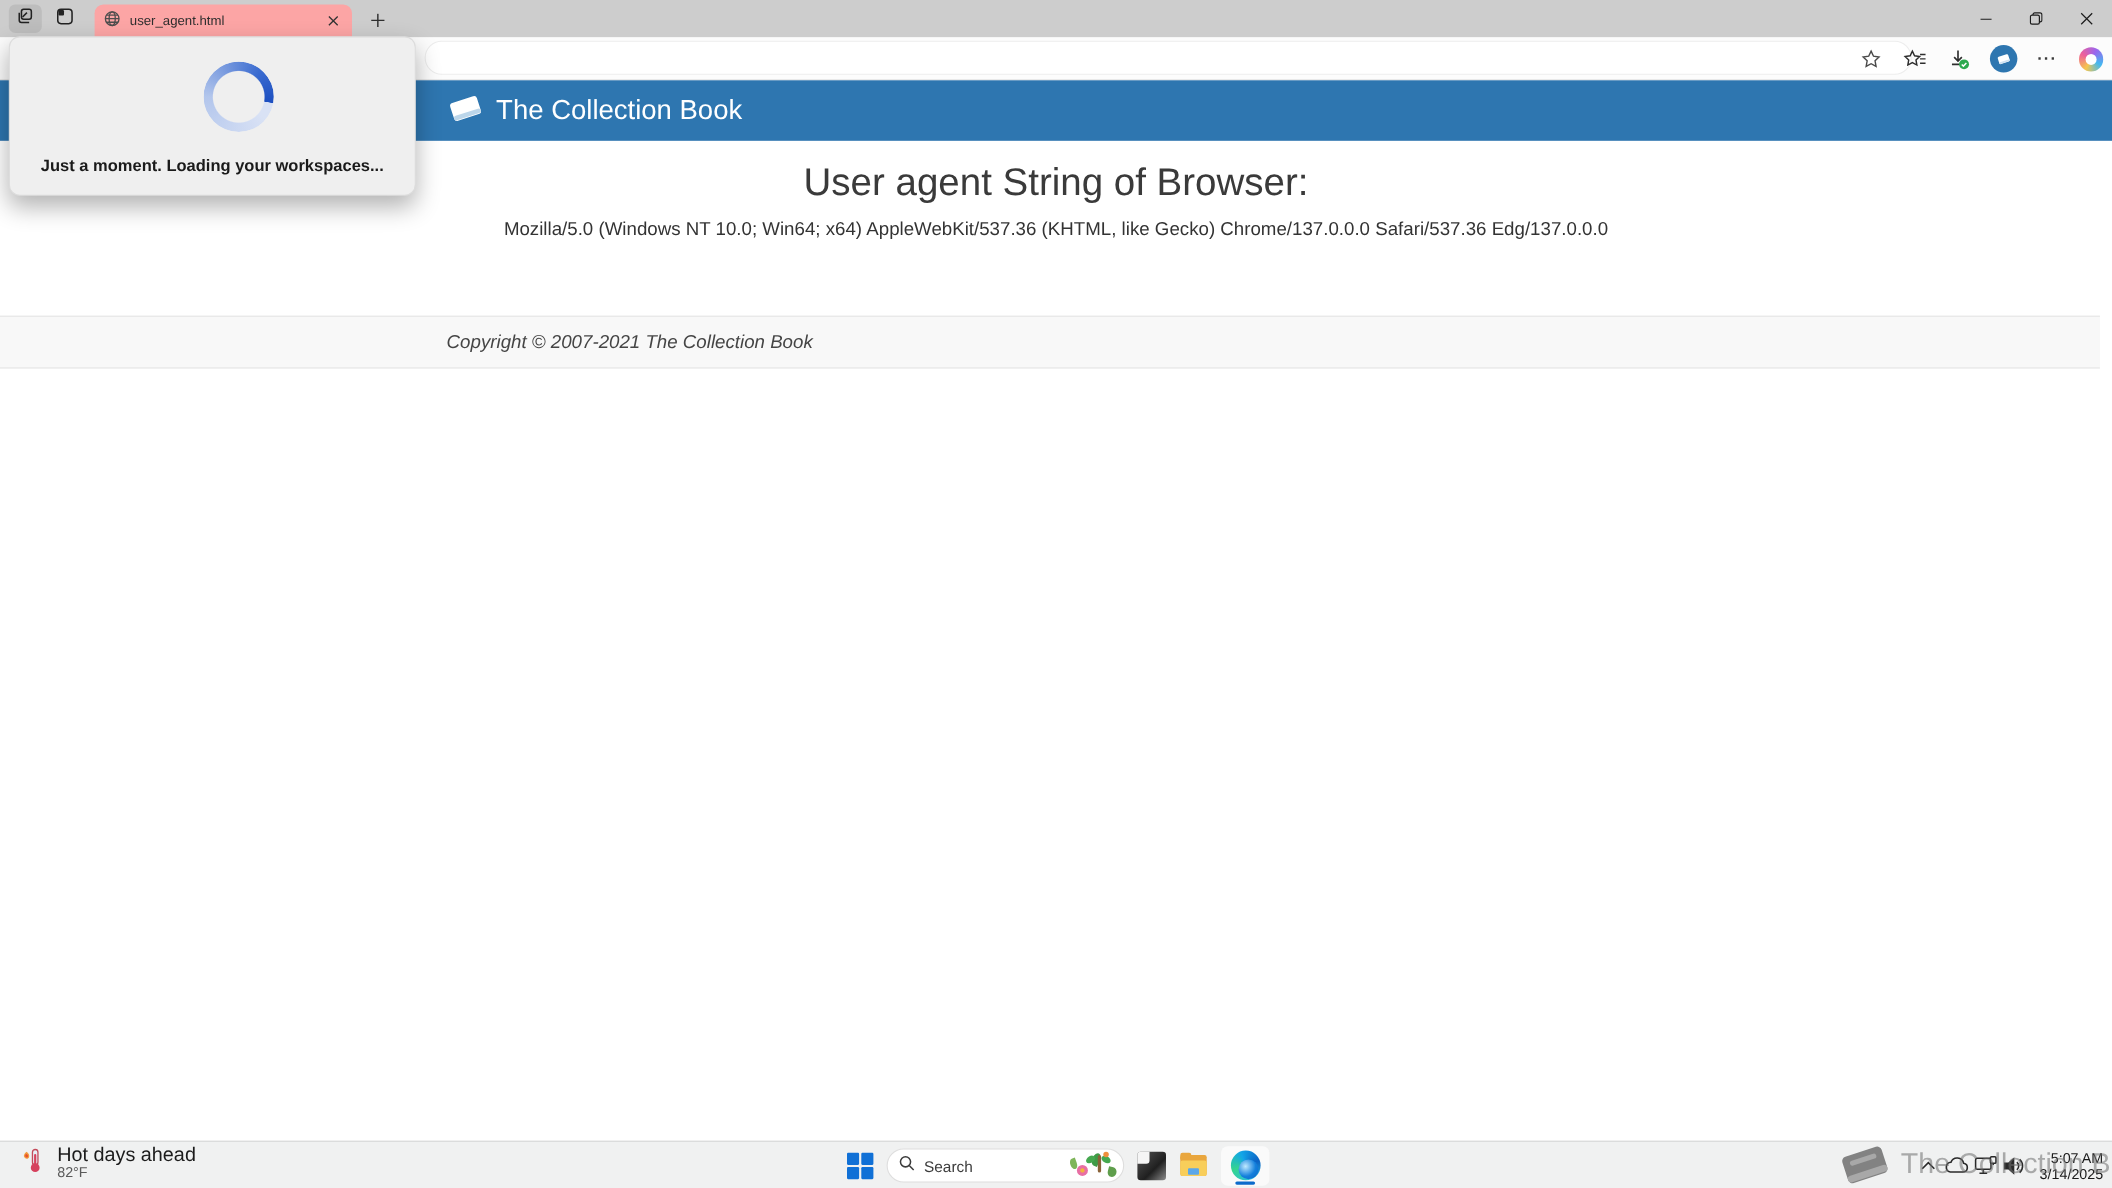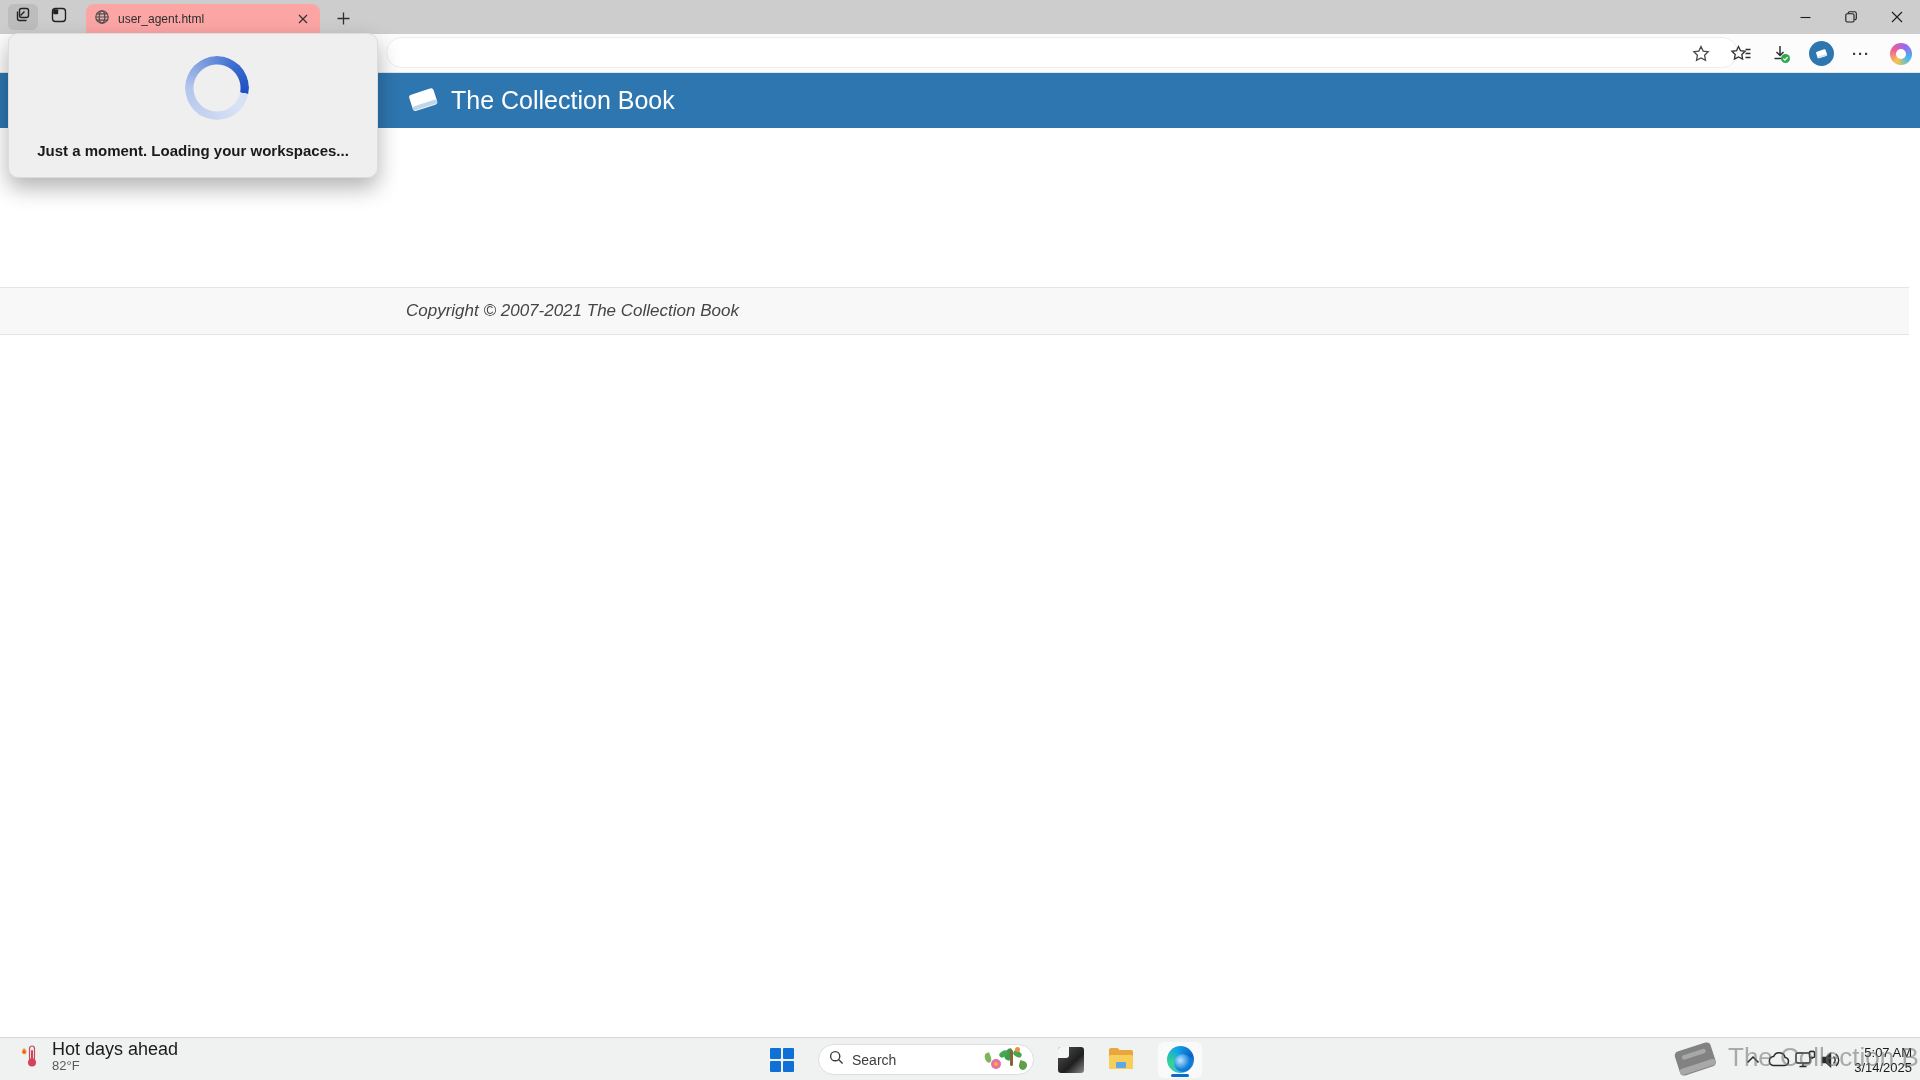--- a/index.html
+++ b/index.html
@@ -60,21 +60,21 @@
   .site-footer { position:absolute; left:0; top:287px; width:1909px; height:48px; background:#f8f8f8;
     border-top:1px solid #e5e5e5; border-bottom:1px solid #e5e5e5; display:flex; align-items:center; }
   .copyright { margin-left:406px; font-size:17px; font-style:italic; color:#454545; }
 
   
   .taskbar { position:absolute; left:0; top:1037px; width:1920px; height:43px; background:#f0f1f1;
     border-top:1px solid #d6d6d6; z-index:10; }
   .weather { position:absolute; left:16px; top:3px; display:flex; align-items:center; gap:10px; }
   .weather-text1 { font-size:18px; color:#1b1b1b; line-height:17px;text-align:center; }
   .weather-text2 { font-size:13px; color:#5a5a5a; line-height:16px; }
-  .tb-center { position:absolute; left:770px; top:0; height:43px; display:flex; align-items:center; gap:24px; }
+  .tb-center { position:absolute; left:770px; top:0; height:43px; display:flex; align-items:center; gap:12px; }
   .startlogo { width:24px; height:24px; display:grid; grid-template-columns:11px 11px; gap:2px; }
   .startlogo div { background:#1070d6; width:11px; height:11px; border-radius:1px; }
   .search-pill { width:216px; height:31px; background:#ffffff; border:1px solid #dedede;
     border-radius:16px; display:flex; align-items:center; padding:0 6px 0 10px; position:relative; }
   .search-label { font-size:14px; color:#3c3c3c; margin-left:8px; flex:1; }
   .season-art { width:42px; height:26px; position:relative; }
   .season-art i { position:absolute; border-radius:50%; }
   .appicon { width:26px; height:26px; position:relative; }
   .darksq { background:linear-gradient(135deg,#555 0%,#1f1f1f 60%,#8c8c8c 100%); border-radius:3px; }
   .darksq::before { content:""; position:absolute; left:0; top:0; width:11px; height:11px;
@@ -214,20 +214,22 @@
       <svg width="36" height="34" viewBox="0 0 24 24">
         <g transform="rotate(-18 12 12)" fill="#ffffff">
           <rect x="3" y="6.5" width="18" height="12" rx="2"></rect>
           <rect x="3" y="15" width="18" height="3" rx="1.5" fill="#bcd6ea"></rect>
         </g>
       </svg>
     </span>
     <span class="site-title">The Collection Book</span>
   </div>
 
+  <div class="page-heading">User agent String of Browser:</div>
+  <div class="ua-string">Mozilla/5.0 (Windows NT 10.0; Win64; x64) AppleWebKit/537.36 (KHTML, like Gecko) Chrome/137.0.0.0 Safari/537.36 Edg/137.0.0.0</div>
 
   <div class="site-footer">
     <span class="copyright">Copyright © 2007-2021 The Collection Book</span>
   </div>
 
   <div class="popup">
     <div class="spinner"></div>
     <div class="popup-msg">Just a moment. Loading your workspaces...</div>
   </div>
 

